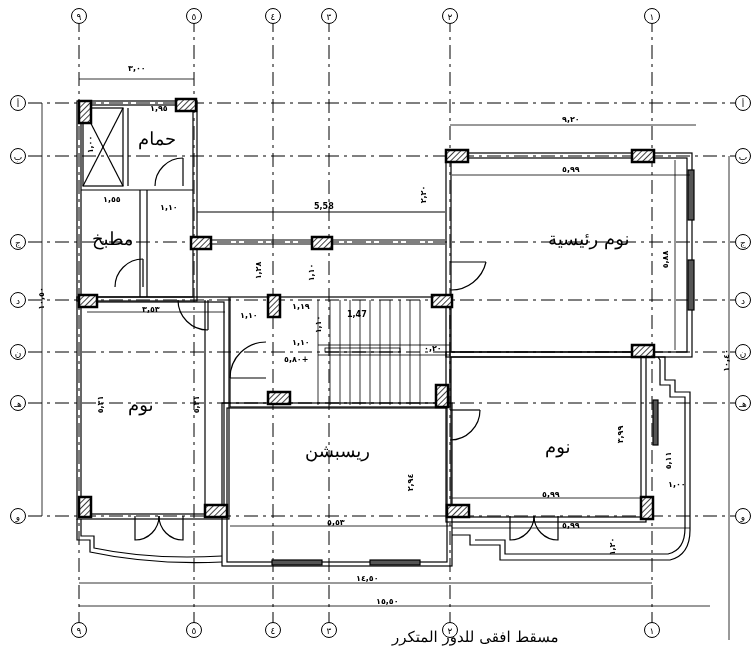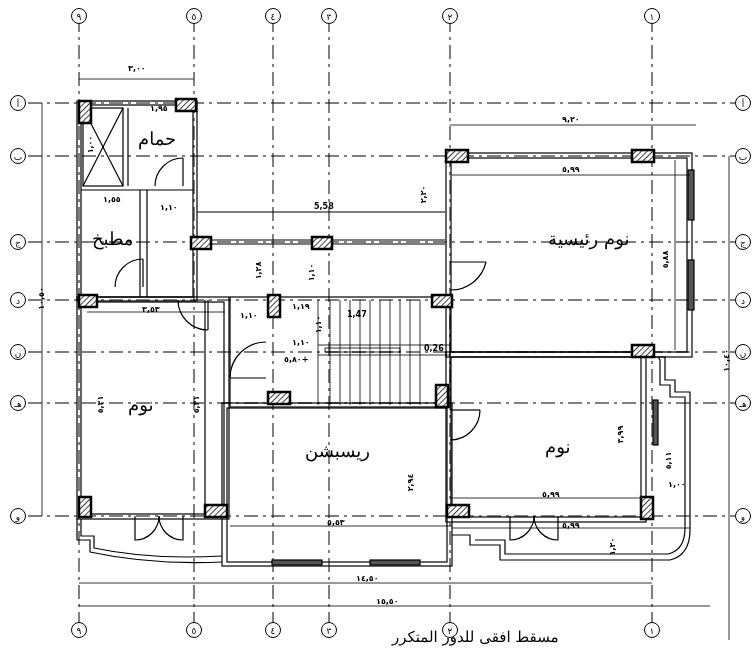--- a/index.html
+++ b/index.html
@@ -212,21 +212,21 @@
 <div class="dim vert" style="left:415px;top:190px">٢,٢٠</div>
 <div class="dim" style="left:562px;top:165px">٥,٩٩</div>
 <div class="dim vert" style="left:657px;top:255px">٥,٨٨</div>
 <div class="dim vert" style="left:250px;top:266px">١,٢٨</div>
 <div class="dim vert" style="left:303px;top:268px">١,١٠</div>
 <div class="dim" style="left:292px;top:302px">١,١٩</div>
 <div class="dim" style="left:347px;top:310px">1,47</div>
 <div class="dim vert" style="left:310px;top:320px">١,١٠</div>
 <div class="dim" style="left:292px;top:338px">١,١٠</div>
 <div class="dim" style="left:284px;top:355px">٥,٨٠+</div>
-<div class="dim" style="left:424px;top:344px">0,26</div>
+<div class="dim" style="left:424px;top:344px">٠,٢٠</div>
 <div class="dim" style="left:240px;top:311px">١,١٠</div>
 <div class="dim" style="left:142px;top:305px">٣,٥٣</div>
 <div class="dim vert" style="left:92px;top:400px">٥,٣١</div>
 <div class="dim vert" style="left:188px;top:400px">٥,٣١</div>
 <div class="dim vert" style="left:402px;top:478px">٢,٩٤</div>
 <div class="dim" style="left:327px;top:518px">٥,٥٣</div>
 <div class="dim vert" style="left:612px;top:430px">٣,٩٩</div>
 <div class="dim" style="left:542px;top:490px">٥,٩٩</div>
 <div class="dim" style="left:562px;top:521px">٥,٩٩</div>
 <div class="dim vert" style="left:604px;top:542px">١,٢٠</div>

